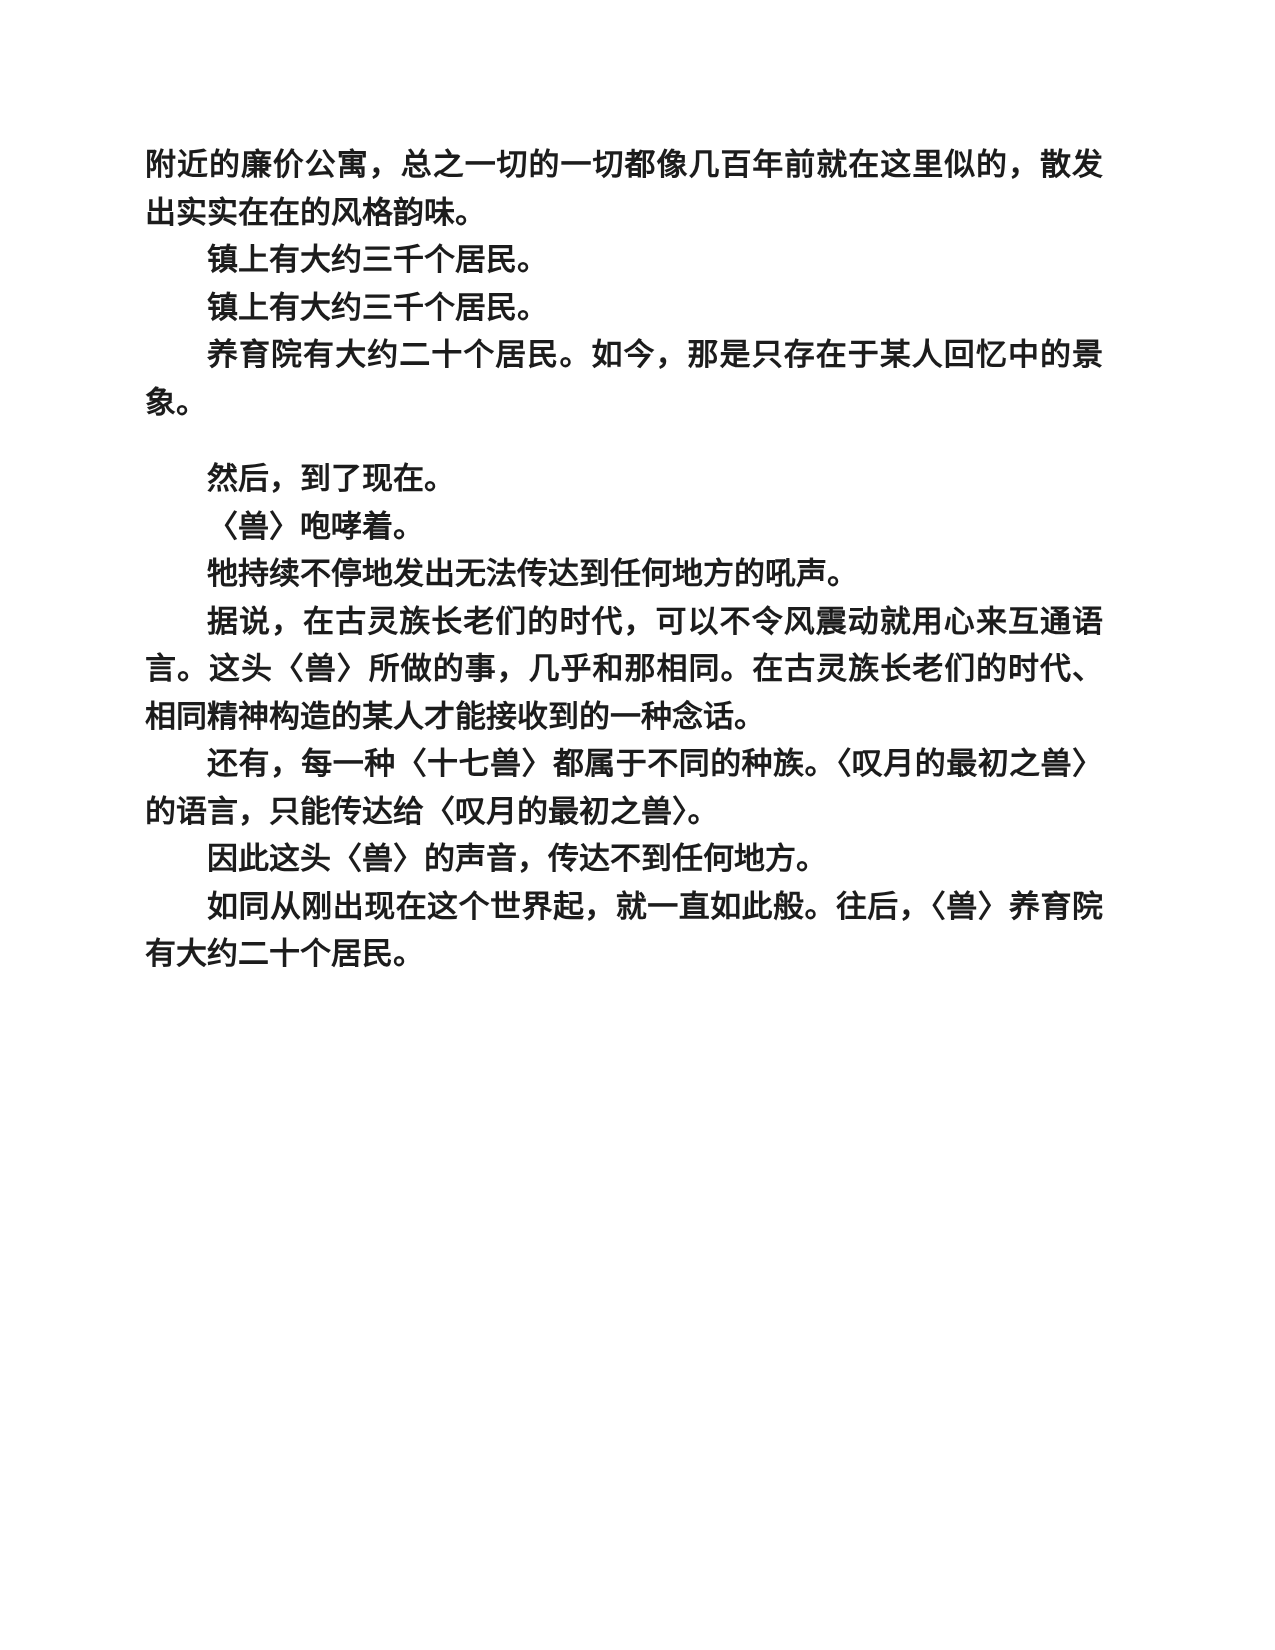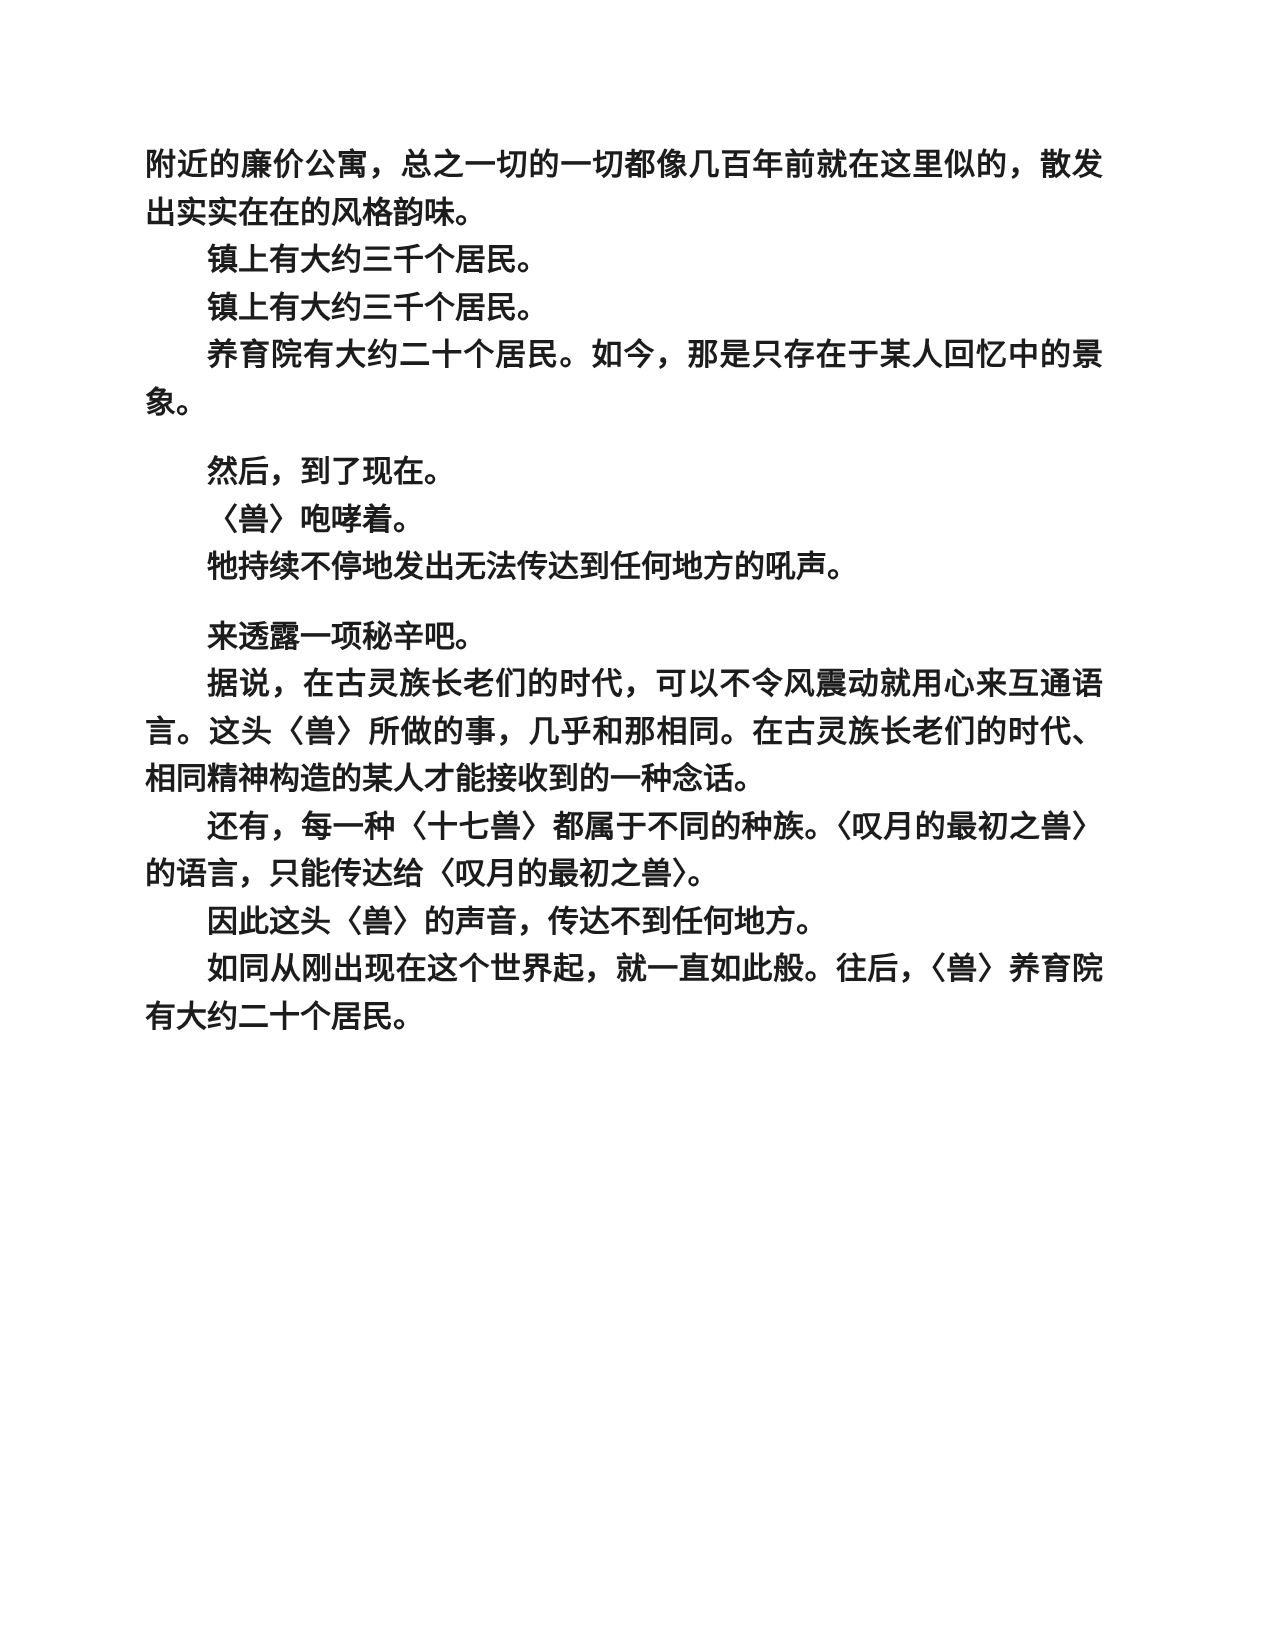--- a/index.html
+++ b/index.html
@@ -27,34 +27,33 @@
     text-justify: inter-ideograph;
   }
   .para {
     margin: 0;
     padding: 0;
   }
   .para.indent {
     text-indent: 2em;
   }
   .para.section-break {
-    margin-top: 22px;
+    margin-top: 29px;
   }
 </style>
 </head>
 <body>
 
 <div class="page" style="background: rgb(255, 255, 255);">
   <div class="text-block" id="paragraphs-container" style="color: rgb(28, 28, 28); font-weight: bold;">
       <p class="para">附近的廉价公寓，总之一切的一切都像几百年前就在这里似的，散发出实实在在的风格韵味。</p>
       <p class="para indent">镇上有大约三千个居民。</p>
       <p class="para indent">镇上有大约三千个居民。</p>
       <p class="para indent">养育院有大约二十个居民。如今，那是只存在于某人回忆中的景象。</p>
       <p class="para indent section-break">然后，到了现在。</p>
       <p class="para indent">〈兽〉咆哮着。</p>
       <p class="para indent">牠持续不停地发出无法传达到任何地方的吼声。</p>
-      <p class="para indent section-break">来透露一项秘辛吧。</p>
       <p class="para indent">据说，在古灵族长老们的时代，可以不令风震动就用心来互通语言。这头〈兽〉所做的事，几乎和那相同。在古灵族长老们的时代、相同精神构造的某人才能接收到的一种念话。</p>
       <p class="para indent">还有，每一种〈十七兽〉都属于不同的种族。〈叹月的最初之兽〉的语言，只能传达给〈叹月的最初之兽〉。</p>
       <p class="para indent">因此这头〈兽〉的声音，传达不到任何地方。</p>
       <p class="para indent">如同从刚出现在这个世界起，就一直如此般。往后，〈兽〉养育院有大约二十个居民。</p>
     </div>
 </div>
 
 </body></html>

